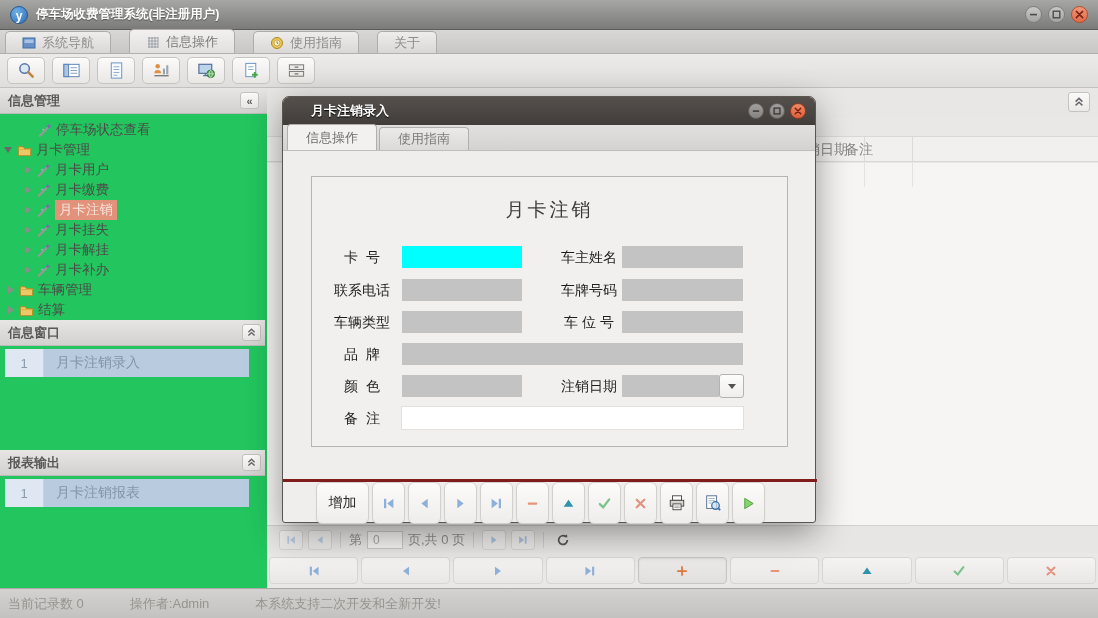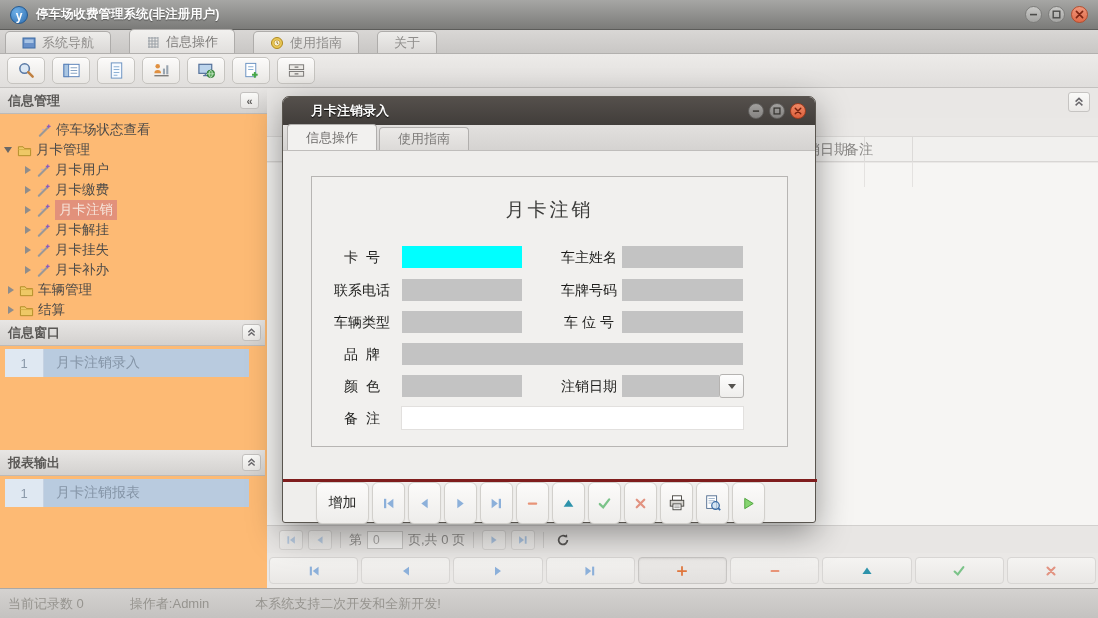--- a/index.html
+++ b/index.html
@@ -36,21 +36,21 @@
   #toolbar { position:absolute; left:0; top:54px; width:1098px; height:34px;
     background:linear-gradient(#edebe9,#e0dedc); border-bottom:1px solid #c3c1bf;
     display:flex; align-items:center; gap:7px; padding-left:7px; }
   .tbtn { width:38px; height:27px; border:1px solid #c6c4c0; border-radius:5px;
     background:linear-gradient(#fcfbfa,#e9e7e4); display:flex; align-items:center; justify-content:center;
     box-shadow:0 1px 1px rgba(255,255,255,.8) inset; }
   .tbtn svg { width:19px; height:19px; }
 
   
   #sidebar { position:absolute; left:0; top:88px; width:308px; height:500px;
-    background:#fdba74; border-right:1px solid #c2c0be; }
+    background:#22c55e; border-right:1px solid #c2c0be; }
   .phead { position:relative; height:26px; background:linear-gradient(#e8e6e4,#d3d1cf);
     border-bottom:1px solid #bcbab8; display:flex; align-items:center;
     font-size:13px; font-weight:bold; color:#5a5856; padding-left:8px; }
   .ptools { position:absolute; right:4px; top:4px; display:flex; gap:3px; align-items:center; }
   .ptool { width:19px; height:17px; border:1px solid #c3c1bf; border-radius:3px;
     background:linear-gradient(#fafaf8,#e8e6e4); color:#5f5d5b; font-size:11px;
     display:flex; align-items:center; justify-content:center; }
   .ptool.flat { border-color:transparent; background:none; color:#bdbbb9; font-size:13px; font-weight:bold; }
   .ptool svg { width:11px; height:11px; }
 
@@ -410,28 +410,28 @@
       <svg class="ic">
           <use href="#i-wand"></use>
         </svg>
       <span class="tlabel sel">月卡注销</span>
     </div>
     <div class="trow" style="padding-left:25px">
       <span class="tarrow right"></span>
       <svg class="ic">
           <use href="#i-wand"></use>
         </svg>
-      <span class="tlabel">月卡解挂</span>
+      <span class="tlabel">月卡挂失</span>
     </div>
     <div class="trow" style="padding-left:25px">
       <span class="tarrow right"></span>
       <svg class="ic">
           <use href="#i-wand"></use>
         </svg>
-      <span class="tlabel">月卡挂失</span>
+      <span class="tlabel">月卡解挂</span>
     </div>
     <div class="trow" style="padding-left:25px">
       <span class="tarrow right"></span>
       <svg class="ic">
           <use href="#i-wand"></use>
         </svg>
       <span class="tlabel">月卡补办</span>
     </div>
     <div class="trow" style="padding-left:8px">
       <span class="tarrow right"></span>

